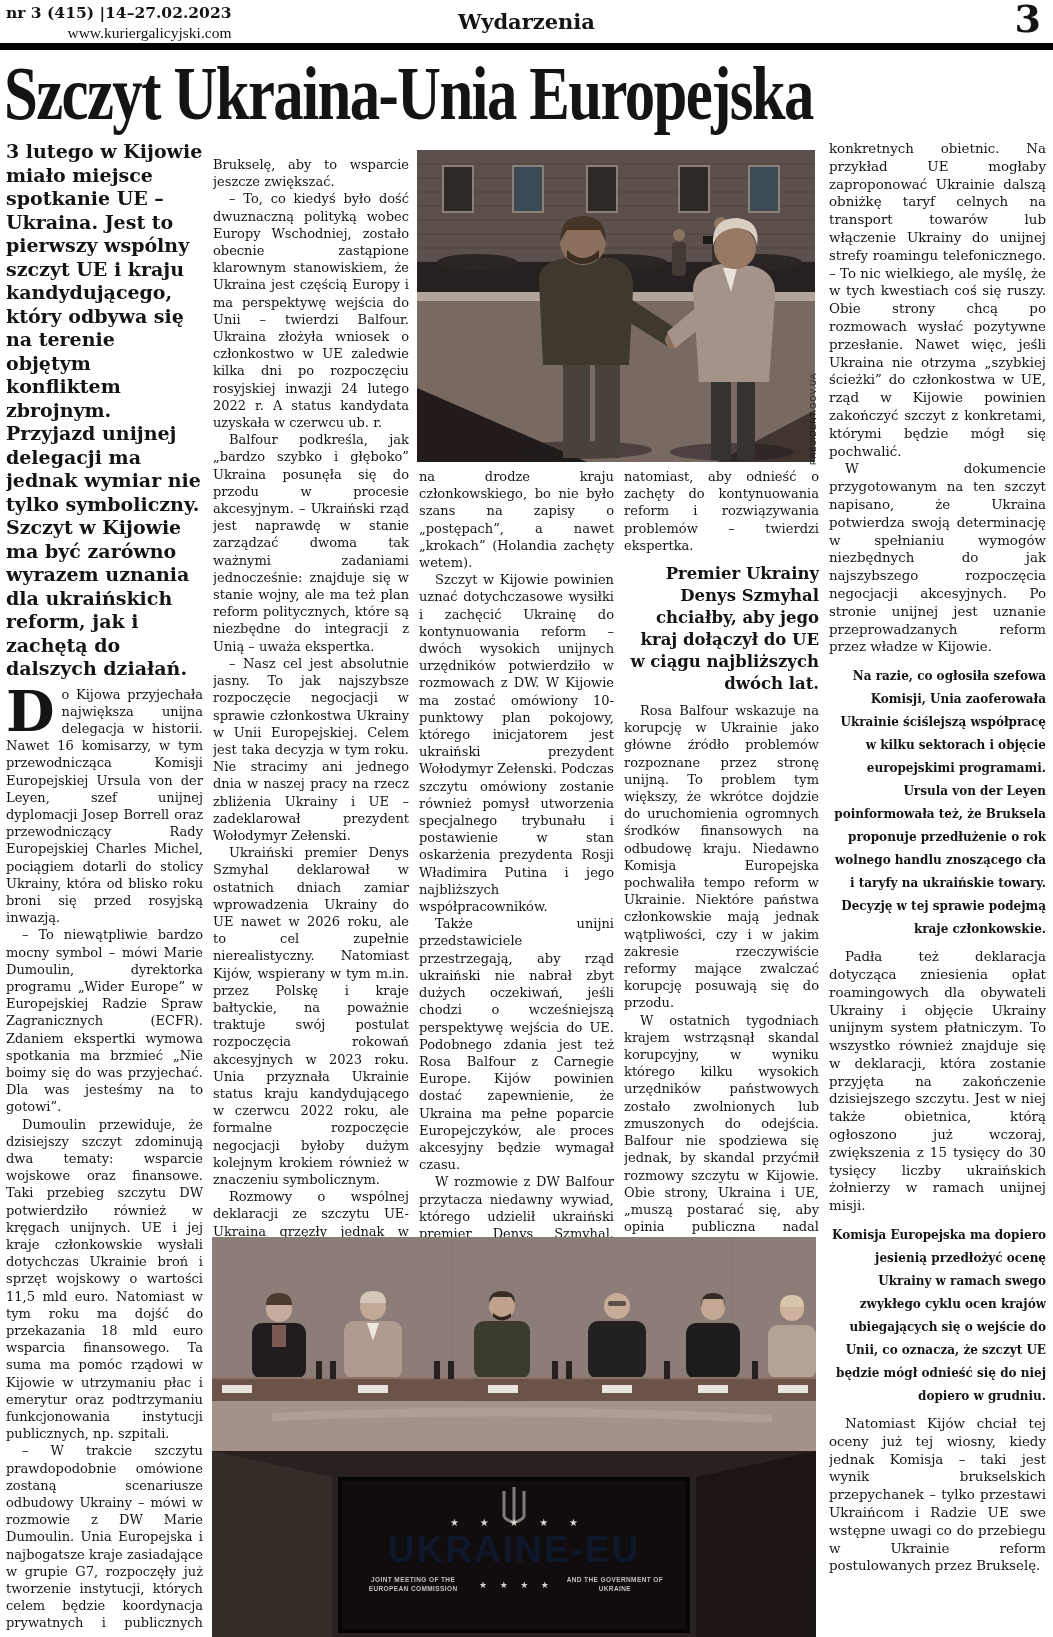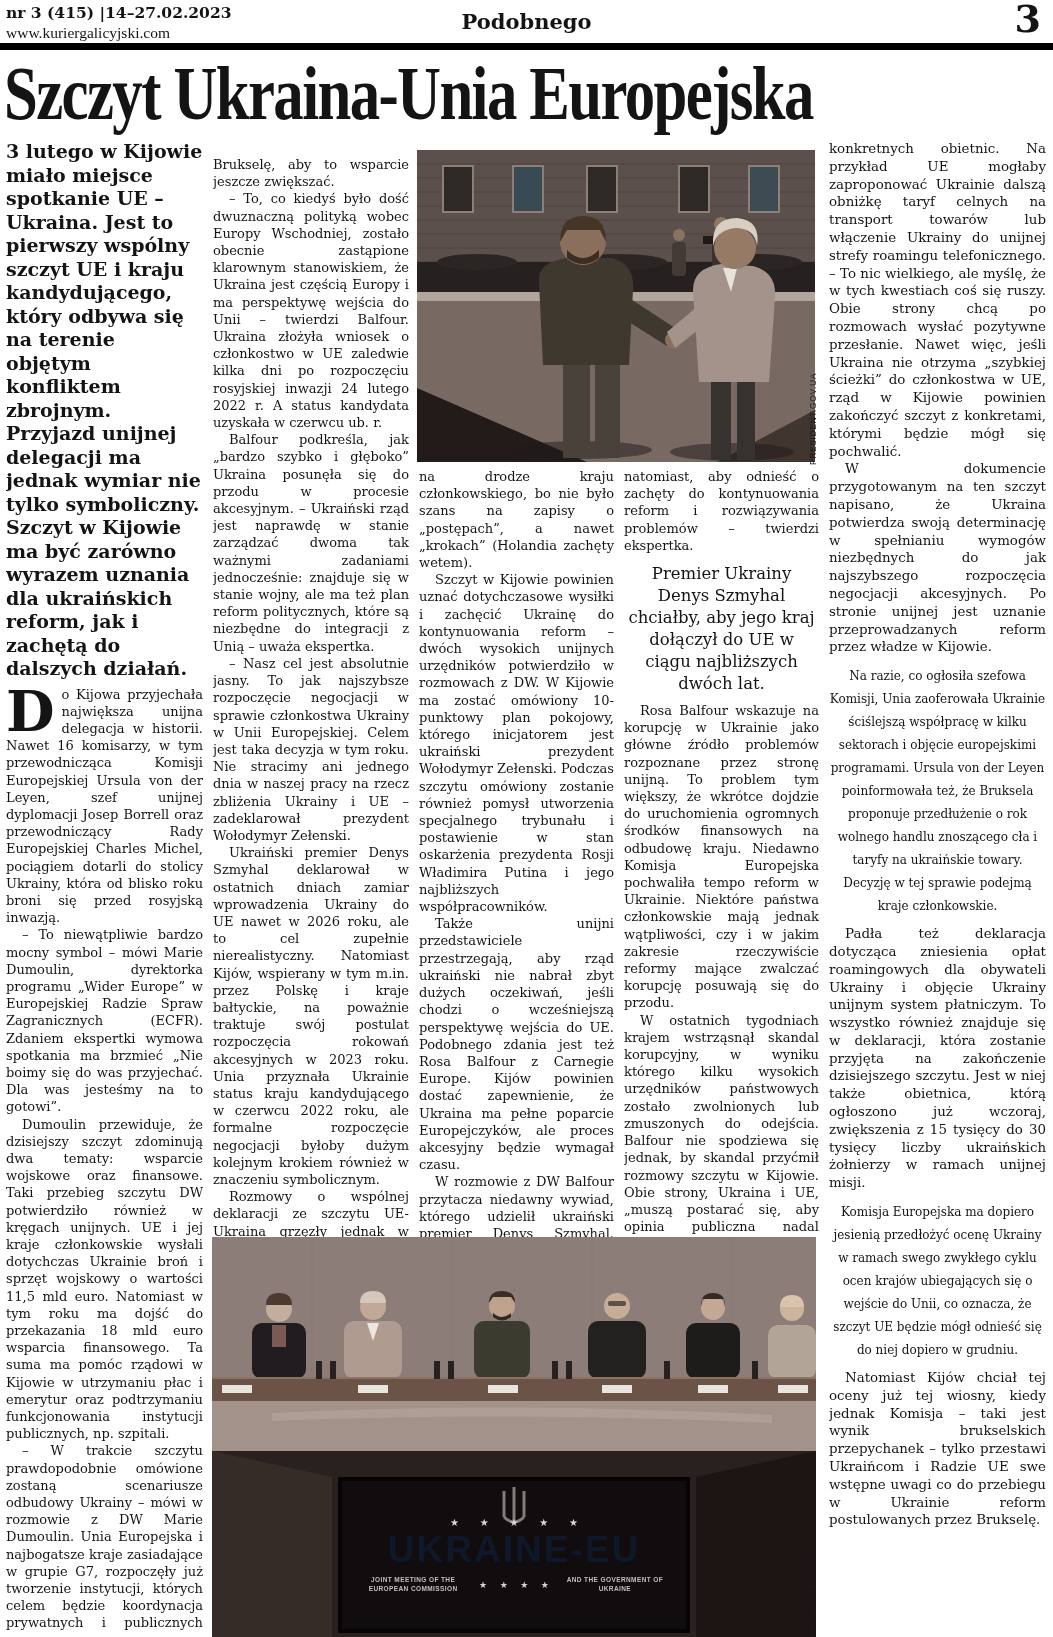--- a/index.html
+++ b/index.html
@@ -1,39 +1,39 @@
 <!DOCTYPE html>
 <html lang="pl"><head>
 <meta charset="utf-8">
 <style>
   html,body{margin:0;padding:0;background:#ffffff;}
   .page{position:relative;width:1053px;height:1637px;background:#fff;overflow:hidden;
         font-family:"DejaVu Serif","Liberation Serif",serif;color:#141414;}
   
-  .hdr-left{position:absolute;left:6px;top:3px;font-size:15.5px;line-height:20px;font-weight:bold;}
+  .hdr-left{position:absolute;left:6px;top:3px;font-size:15.5px;line-height:20px;font-weight:bold;text-align:right;}
   .hdr-left .site{font-weight:normal;font-family:Liberation Serif, serif;}
   .hdr-center{position:absolute;left:0;right:0;top:9px;text-align:center;font-size:21px;font-weight:bold;}
   .hdr-right{position:absolute;right:12px;top:-4px;font-size:38px;font-weight:bold;}
   .rule{position:absolute;left:0;top:43px;width:1053px;height:7px;background:#000;}
   
   .headline{position:absolute;left:4px;top:50px;margin:0;font-family:"Liberation Serif",serif;
             font-size:76px;font-weight:bold;letter-spacing:-2px;white-space:nowrap;
             transform:scaleX(.8);transform-origin:left top;}
   
   .col{position:absolute;font-size:13px;line-height:17.2px;text-align:justify;hyphens:auto;overflow:hidden;}
   .col1{left:6px;  top:140px;width:197px;height:1492px;}
   .col2{left:213px;top:156px;width:196px;height:1095px;}
   .col3{left:419px;top:468px;width:195px;height:770px;}
   .col4{left:624px;top:468px;width:195px;height:768px;}
   .col5{left:829px;top:140px;width:217px;height:1494px;font-size:13.4px;line-height:17.8px;}
   .blk{margin:0;}
   .para{text-indent:16px;}
   .cont{text-indent:0;}
   .lead{font-weight:bold;font-size:19px;line-height:23.5px;text-align:left;margin-bottom:5px;hyphens:none;}
-  .subhead{font-weight:normal;font-size:16.5px;line-height:22px;text-align:center;margin:9px 0 7px;hyphens:none;}
+  .subhead{font-weight:bold;font-size:16.5px;line-height:22px;text-align:right;margin:9px 0 7px;hyphens:none;}
   .col5 .subhead{font-size:12px;line-height:23px;}
   .dc{float:left;font-weight:bold;font-size:56px;line-height:44px;padding:3px 7px 0 0;}
   
   figure{margin:0;padding:0;}
   .top-photo{position:absolute;left:417px;top:150px;width:398px;height:312px;overflow:hidden;}
   .bottom-photo{position:absolute;left:212px;top:1237px;width:604px;height:400px;overflow:hidden;}
   .credit{position:absolute;font-family:"Liberation Sans",sans-serif;font-size:8.5px;letter-spacing:.6px;
           color:#1c1c1c;white-space:nowrap;transform:rotate(-90deg);transform-origin:left bottom;}
   .credit-top{left:818px;top:455px;}
   .credit-bottom{left:818px;top:1628px;}
@@ -49,21 +49,21 @@
 </style>
 </head>
 <body>
 
 <div class="page">
 
   <div class="hdr-left">
     <div>nr 3 (415) |14–27.02.2023</div>
     <div class="site">www.kuriergalicyjski.com</div>
   </div>
-  <div class="hdr-center">Podobnego</div>
+  <div class="hdr-center">Wydarzenia</div>
   <div class="hdr-right">3</div>
   <div class="rule"></div>
 
   <h1 class="headline">Szczyt Ukraina-Unia Europejska</h1>
 
   <section class="col col1">
       <p class="blk lead">3 lutego w Kijowie miało miejsce spotkanie UE – Ukraina. Jest to pierwszy wspólny szczyt UE i kraju kandydującego, który odbywa się na terenie objętym konfliktem zbrojnym. Przyjazd unijnej delegacji ma jednak wymiar nie tylko symboliczny. Szczyt w Kijowie ma być zarówno wyrazem uznania dla ukraińskich reform, jak i zachętą do dalszych działań.</p>
       <p class="blk dropcap"><span class="dc">D</span>o Kijowa przyjechała największa unijna delegacja w historii. Nawet 16 komisarzy, w tym przewodnicząca Komisji Europejskiej Ursula von der Leyen, szef unijnej dyplomacji Josep Borrell oraz przewodniczący Rady Europejskiej Charles Michel, pociągiem dotarli do stolicy Ukrainy, która od blisko roku broni się przed rosyjską inwazją.</p>
       <p class="blk para">– To niewątpliwie bardzo mocny symbol – mówi Marie Dumoulin, dyrektorka programu „Wider Europe” w Europejskiej Radzie Spraw Zagranicznych (ECFR). Zdaniem ekspertki wymowa spotkania ma brzmieć „Nie boimy się do was przyjechać. Dla was jesteśmy na to gotowi”.</p>
       <p class="blk para">Dumoulin przewiduje, że dzisiejszy szczyt zdominują dwa tematy: wsparcie wojskowe oraz finansowe. Taki przebieg szczytu DW potwierdziło również w kręgach unijnych. UE i jej kraje członkowskie wysłali dotychczas Ukrainie broń i sprzęt wojskowy o wartości 11,5 mld euro. Natomiast w tym roku ma dojść do przekazania 18 mld euro wsparcia finansowego. Ta suma ma pomóc rządowi w Kijowie w utrzymaniu płac i emerytur oraz podtrzymaniu funkcjonowania instytucji publicznych, np. szpitali.</p>

